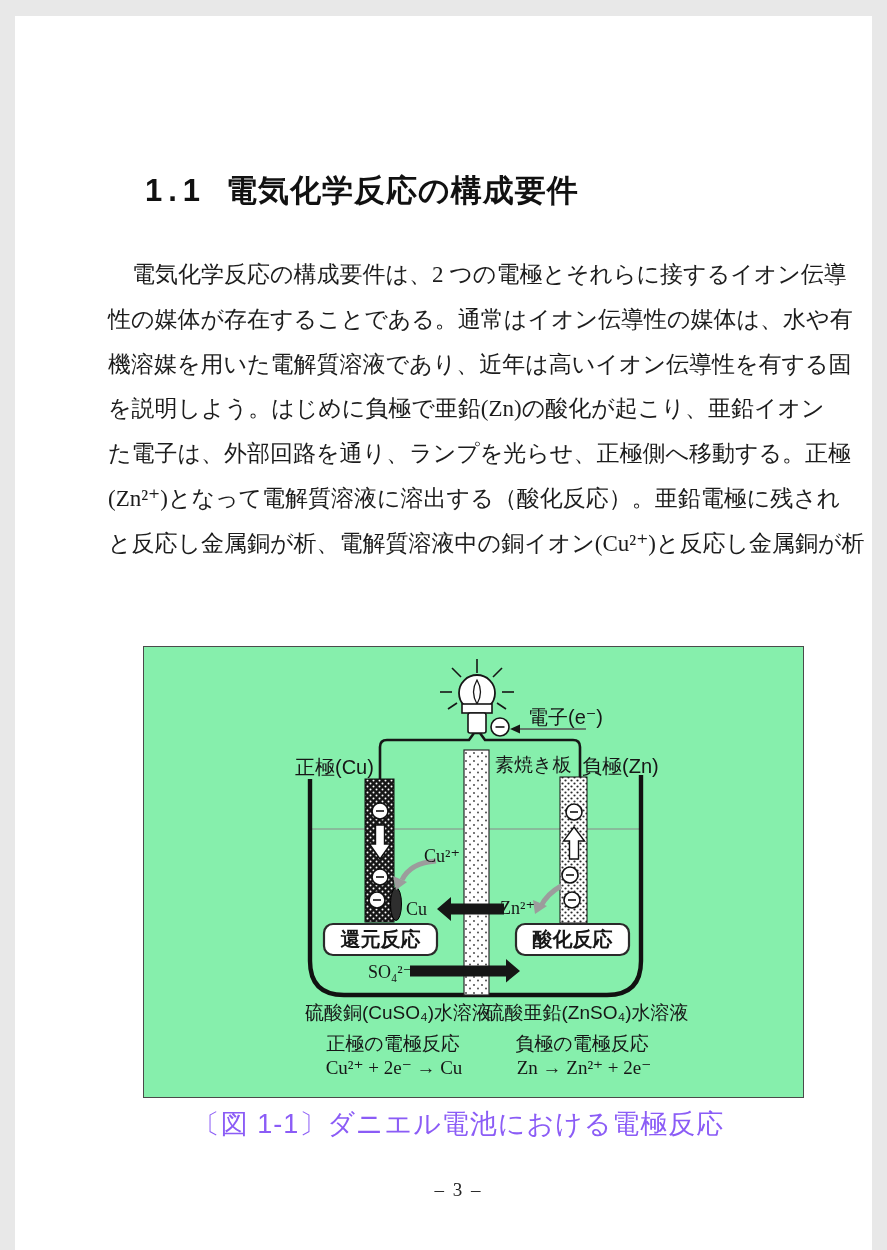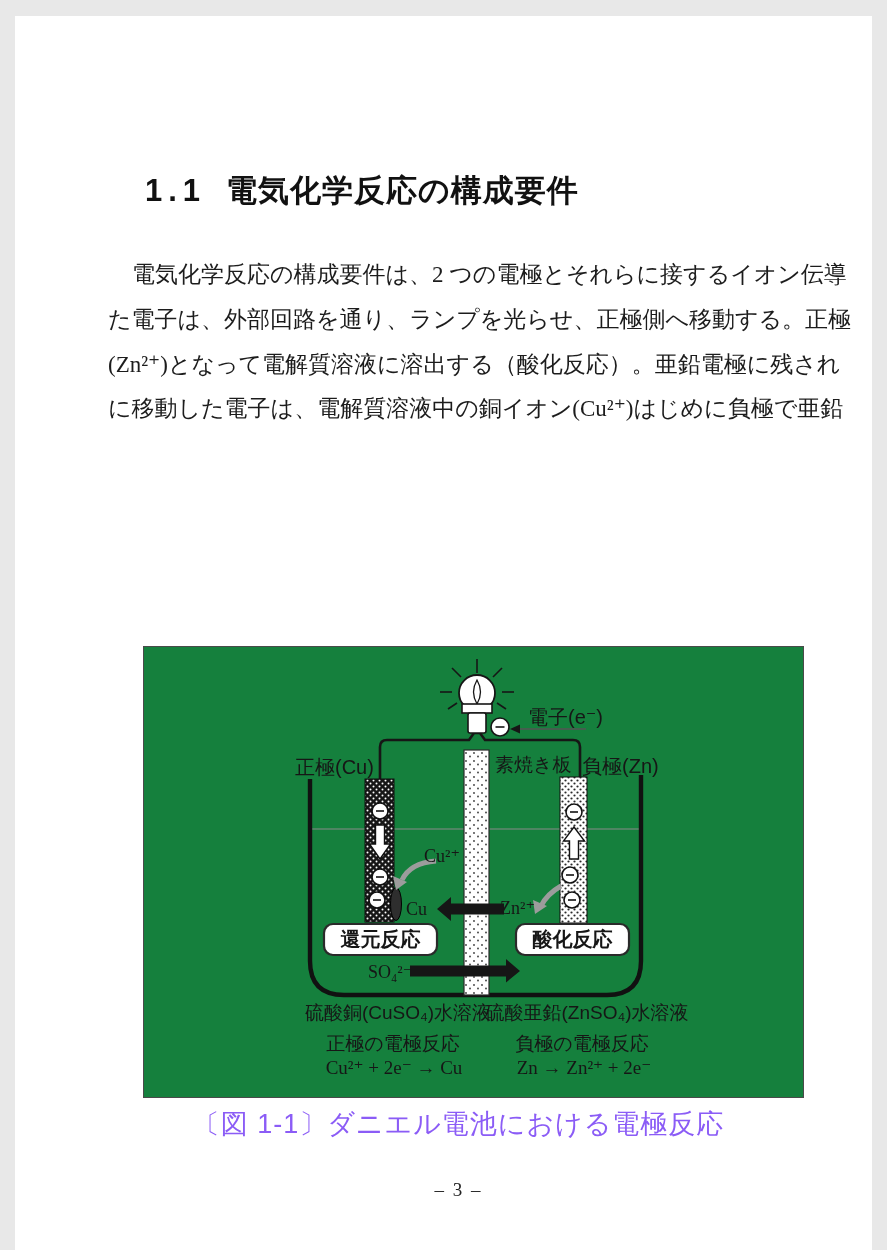--- a/index.html
+++ b/index.html
@@ -19,21 +19,21 @@
     position:absolute;left:93px;top:237px;width:708px;
     font-size:23px;line-height:44.8px;color:#1c1c1c;
   }
   .body-line{
     text-align:justify;text-align-last:justify;
     height:44.8px;white-space:nowrap;
   }
   .body-line.indent{text-indent:24px;}
   .figure-box{
     position:absolute;left:128px;top:630px;width:661px;height:452px;
-    border:1.5px solid #4a4a4a;background:#15803d;box-sizing:border-box;
+    border:1.5px solid #4a4a4a;background:#86efac;box-sizing:border-box;
   }
   .figure-box svg{position:absolute;left:0;top:0;}
   .fig-caption{
     position:absolute;left:0;top:1090px;width:887px;text-align:center;
     font-family:"Liberation Sans","DejaVu Sans",sans-serif;
     font-size:27px;color:#8b5cf6;letter-spacing:1px;
   }
   .page-number{
     position:absolute;left:0;top:1163px;width:887px;text-align:center;
     font-size:19px;color:#222;letter-spacing:2px;
@@ -45,23 +45,26 @@
 </style>
 </head>
 <body>
 
 <div class="page">
 
   <h1 class="section-heading"><span class="section-number">1.1</span><span>電気化学反応の構成要件</span></h1>
 
   <div class="body-text">
     <div class="body-line indent">電気化学反応の構成要件は、2 つの電極とそれらに接するイオン伝導</div>
+    <div class="body-line">性の媒体が存在することである。通常はイオン伝導性の媒体は、水や有</div>
+    <div class="body-line">機溶媒を用いた電解質溶液であり、近年は高いイオン伝導性を有する固</div>
+    <div class="body-line">を説明しよう。はじめに負極で亜鉛(Zn)の酸化が起こり、亜鉛イオン</div>
     <div class="body-line">た電子は、外部回路を通り、ランプを光らせ、正極側へ移動する。正極</div>
     <div class="body-line">(Zn²⁺)となって電解質溶液に溶出する（酸化反応）。亜鉛電極に残され</div>
-    <div class="body-line">に移動した電子は、電解質溶液中の銅イオン(Cu²⁺)はじめに負極で亜鉛</div>
+    <div class="body-line">と反応し金属銅が析、電解質溶液中の銅イオン(Cu²⁺)と反応し金属銅が析</div>
   </div>
 
   <div class="figure-box">
     <svg width="658" height="449" viewBox="0 0 658 449" xmlns="http://www.w3.org/2000/svg">
       <defs>
         <pattern id="dotsDark" width="6" height="6" patternUnits="userSpaceOnUse">
           <rect width="6" height="6" fill="#161616"></rect>
           <circle cx="1.5" cy="1.5" r="1" fill="#ffffff"></circle>
           <circle cx="4.5" cy="4.5" r="1" fill="#ffffff"></circle>
         </pattern>

